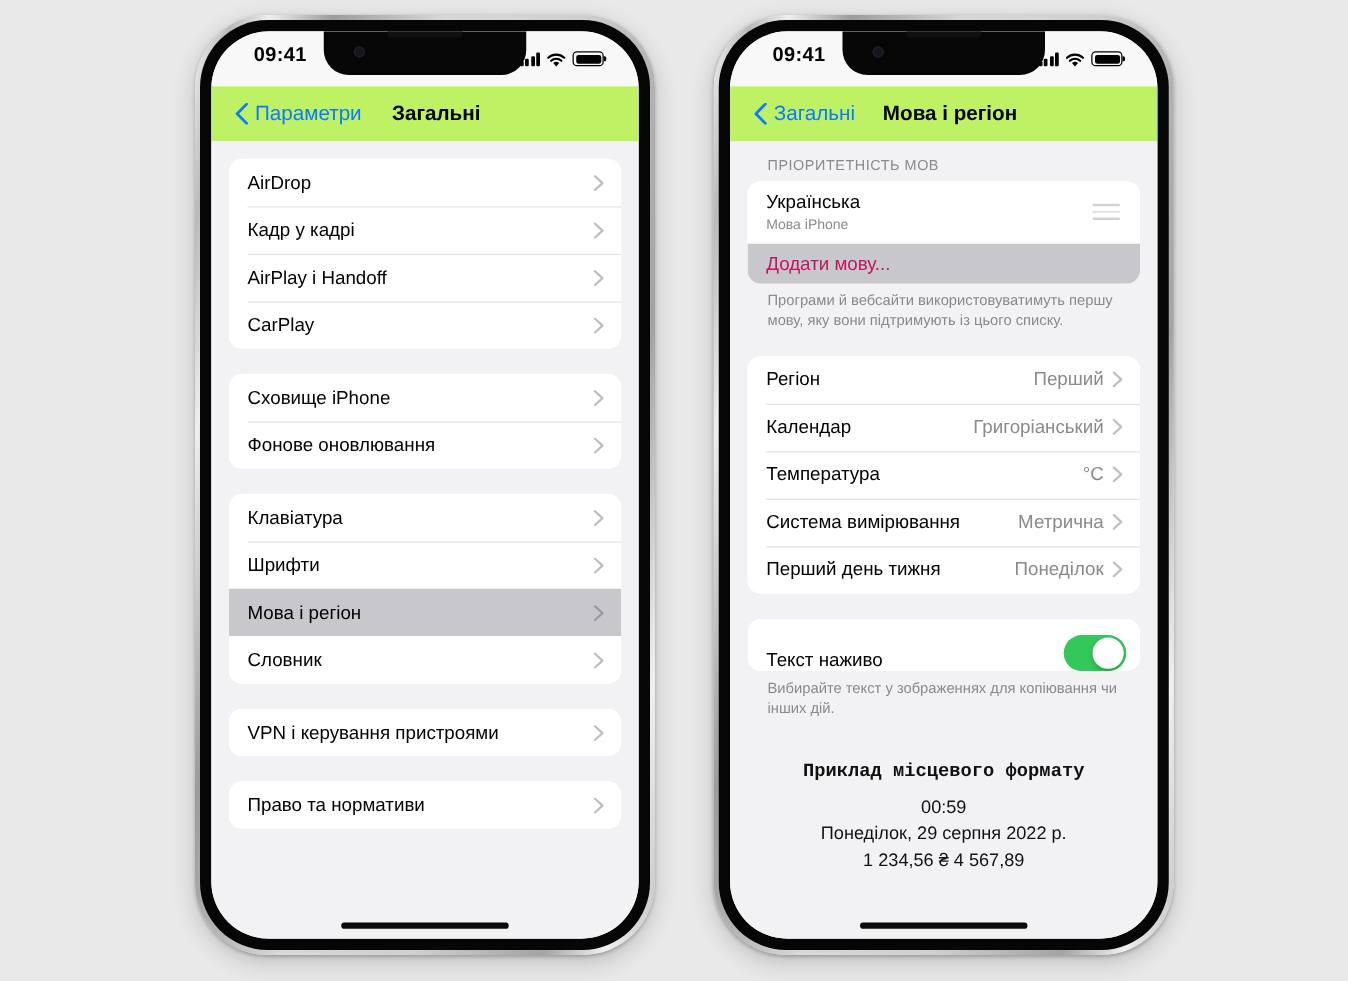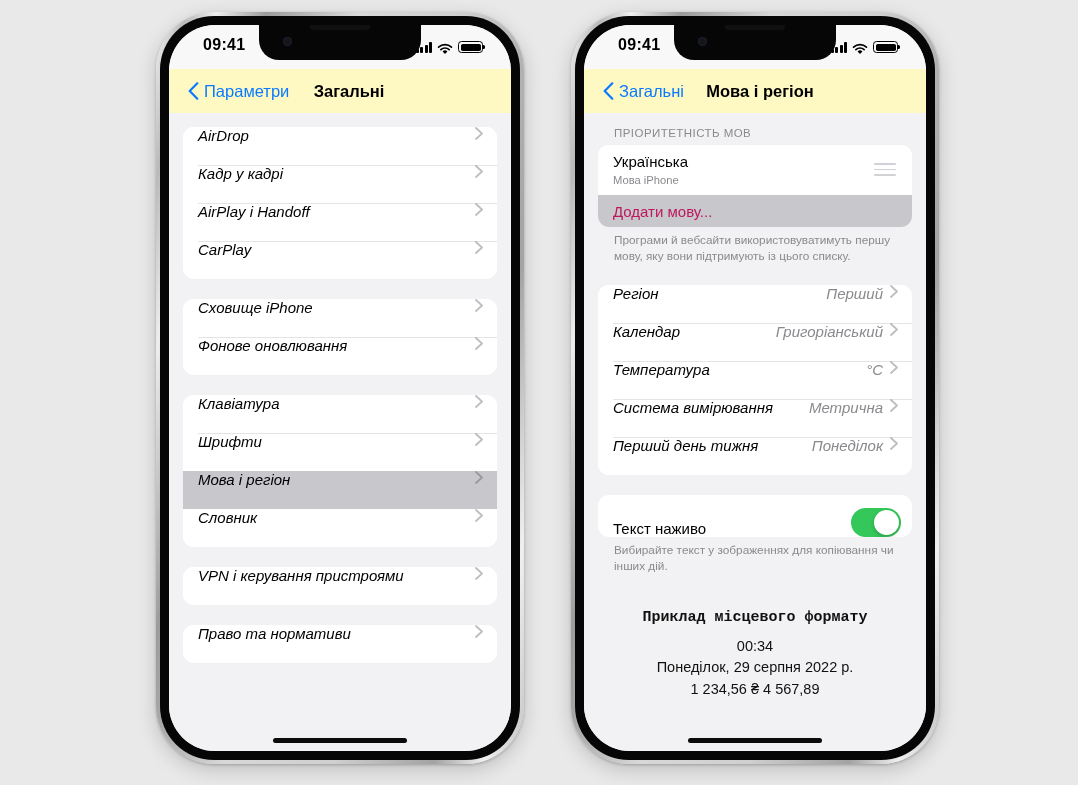--- a/index.html
+++ b/index.html
@@ -139,21 +139,21 @@
     display: block;
     height: 100%;
     width: 100%;
     background: #000;
     border-radius: 1.8px;
   }
 
   
   .navbar {
     height: 44px;
-    background: #fef9c3;
+    background: #bef264;
     position: relative;
     display: flex;
     align-items: center;
   }
   .nav-back {
     position: absolute;
     left: 19px;
     display: flex;
     align-items: center;
     gap: 5px;
@@ -184,26 +184,25 @@
   .group {
     margin: 0 14px;
     background: #fff;
     border-radius: 11px;
     overflow: hidden;
   }
 
   .row {
     min-height: 38px;
     display: flex;
-    align-items: flex-start;
+    align-items: center;
     padding: 0 14px 0 15px;
     position: relative;
     background: #fff;
     cursor: pointer;
-    font-style: italic;
   }
   .row + .row::before {
     content: "";
     position: absolute;
     left: 15px; right: 0; top: 0;
     height: 1px;
     background: #e4e4e6;
   }
   .row.selected { background: #c7c7cc; }
   .row.selected::before, .row.selected + .row::before { background: transparent; }
@@ -588,21 +587,21 @@
               <div class="switch">
                   <div class="knob"></div>
                 </div>
             </div>
           </div>
 
           <div class="footnote">Вибирайте текст у зображеннях для копіювання чи інших дій.</div>
 
           <div class="sample">
             <div class="sample-title">Приклад місцевого формату</div>
-            <div class="sample-line">00:34</div>
+            <div class="sample-line">00:59</div>
             <div class="sample-line">Понеділок, 29 серпня 2022 р.</div>
             <div class="sample-line">1 234,56 ₴   4 567,89</div>
           </div>
         </div>
 
         <div class="home-indicator"></div>
       </div>
     </div>
   </div>
 

